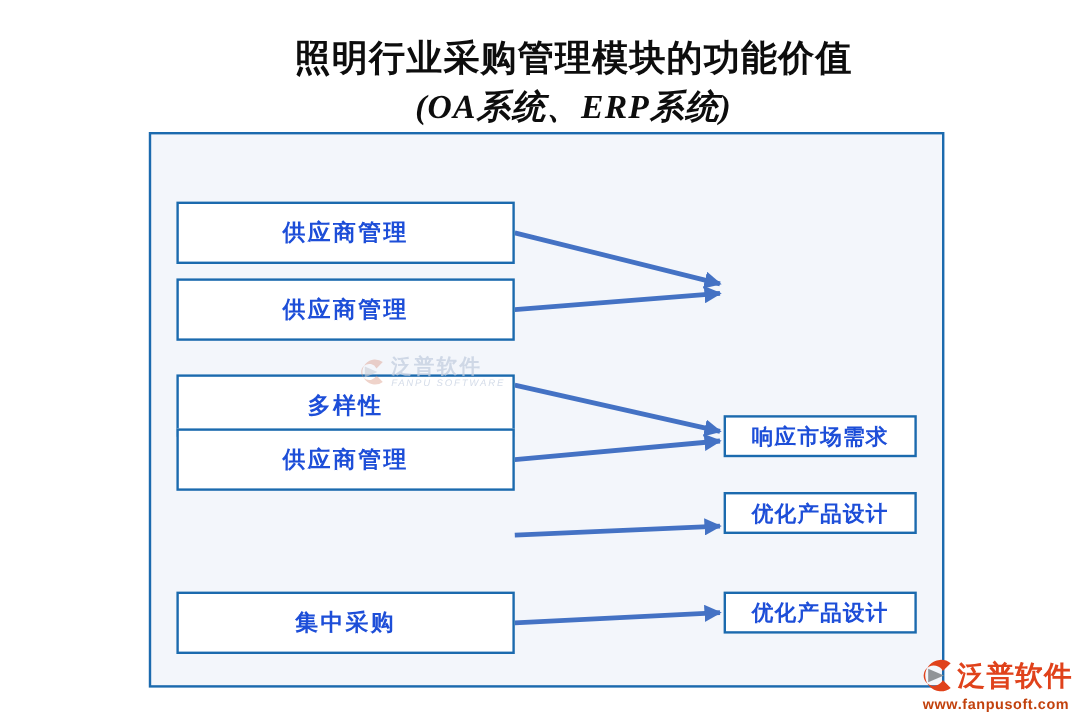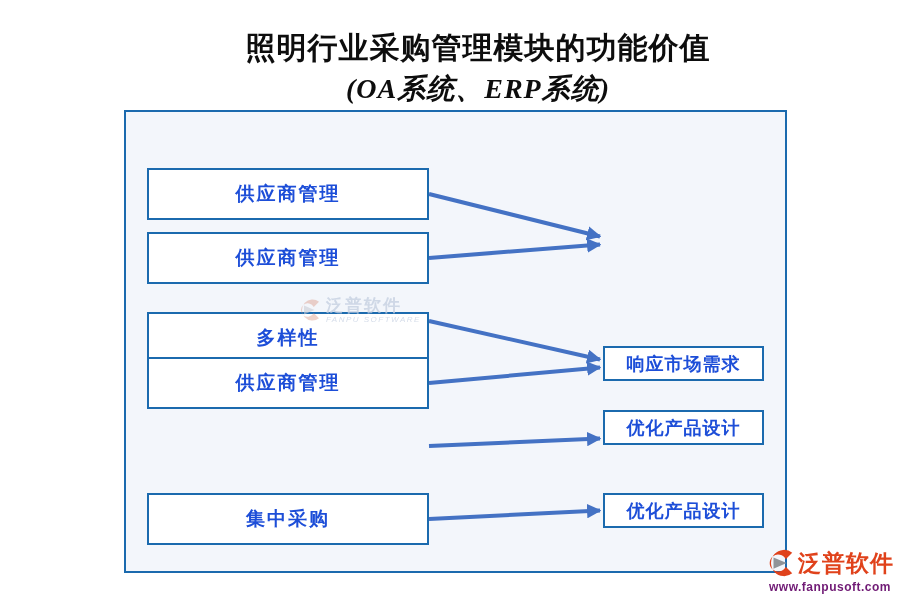--- a/index.html
+++ b/index.html
@@ -38,21 +38,21 @@
   .wm-brand{font-size:17px;font-weight:bold;color:#c3cee0;letter-spacing:2px;line-height:18px;
     font-family:"Liberation Sans","DejaVu Sans",sans-serif;}
   .wm-sub{font-size:8px;color:#c7d1e2;letter-spacing:1.5px;line-height:10px;
     font-family:"Liberation Sans","DejaVu Sans",sans-serif;font-style:italic;}
   .footer-logo{
     position:absolute;left:766px;top:547px;width:128px;z-index:5;
     font-family:"Liberation Sans","DejaVu Sans",sans-serif;
   }
   .fl-row{display:flex;align-items:center;}
   .fl-brand{font-size:23px;font-weight:bold;color:#e0421b;letter-spacing:1px;line-height:30px;margin-left:2px;}
-  .fl-url{font-size:12px;font-weight:bold;color:#701a75;letter-spacing:0.5px;margin-top:1px;text-align:center;}
+  .fl-url{font-size:12px;font-weight:bold;color:#c2410c;letter-spacing:0.5px;margin-top:1px;text-align:center;}
 </style>
 </head>
 <body>
 
 <div class="page">
 
   <div class="title-line1">照明行业采购管理模块的功能价值</div>
   <div class="title-line2">(OA系统、ERP系统)</div>
 
   <div class="diagram" id="diagram">

